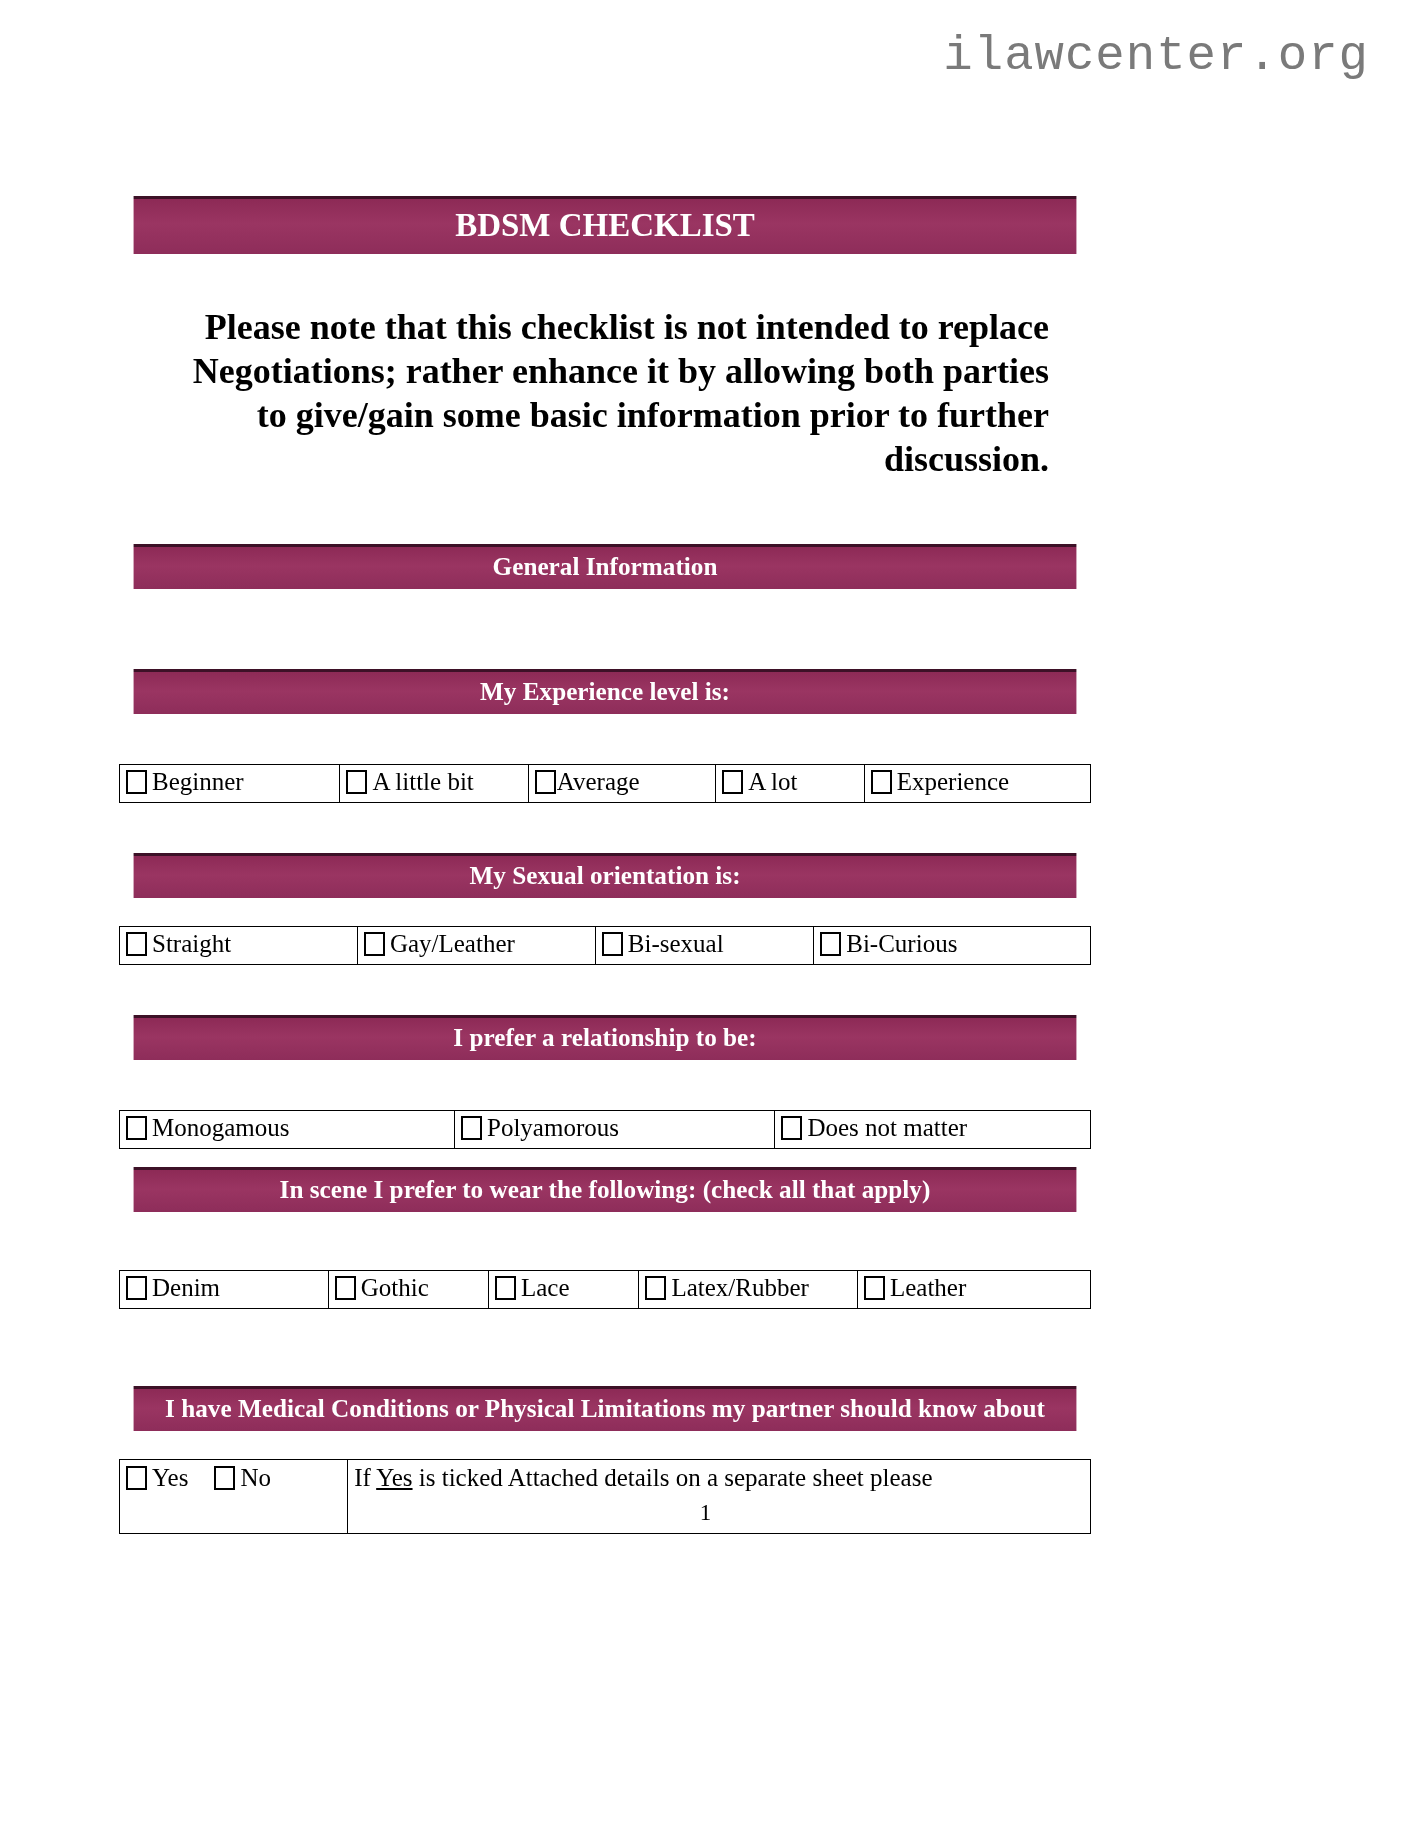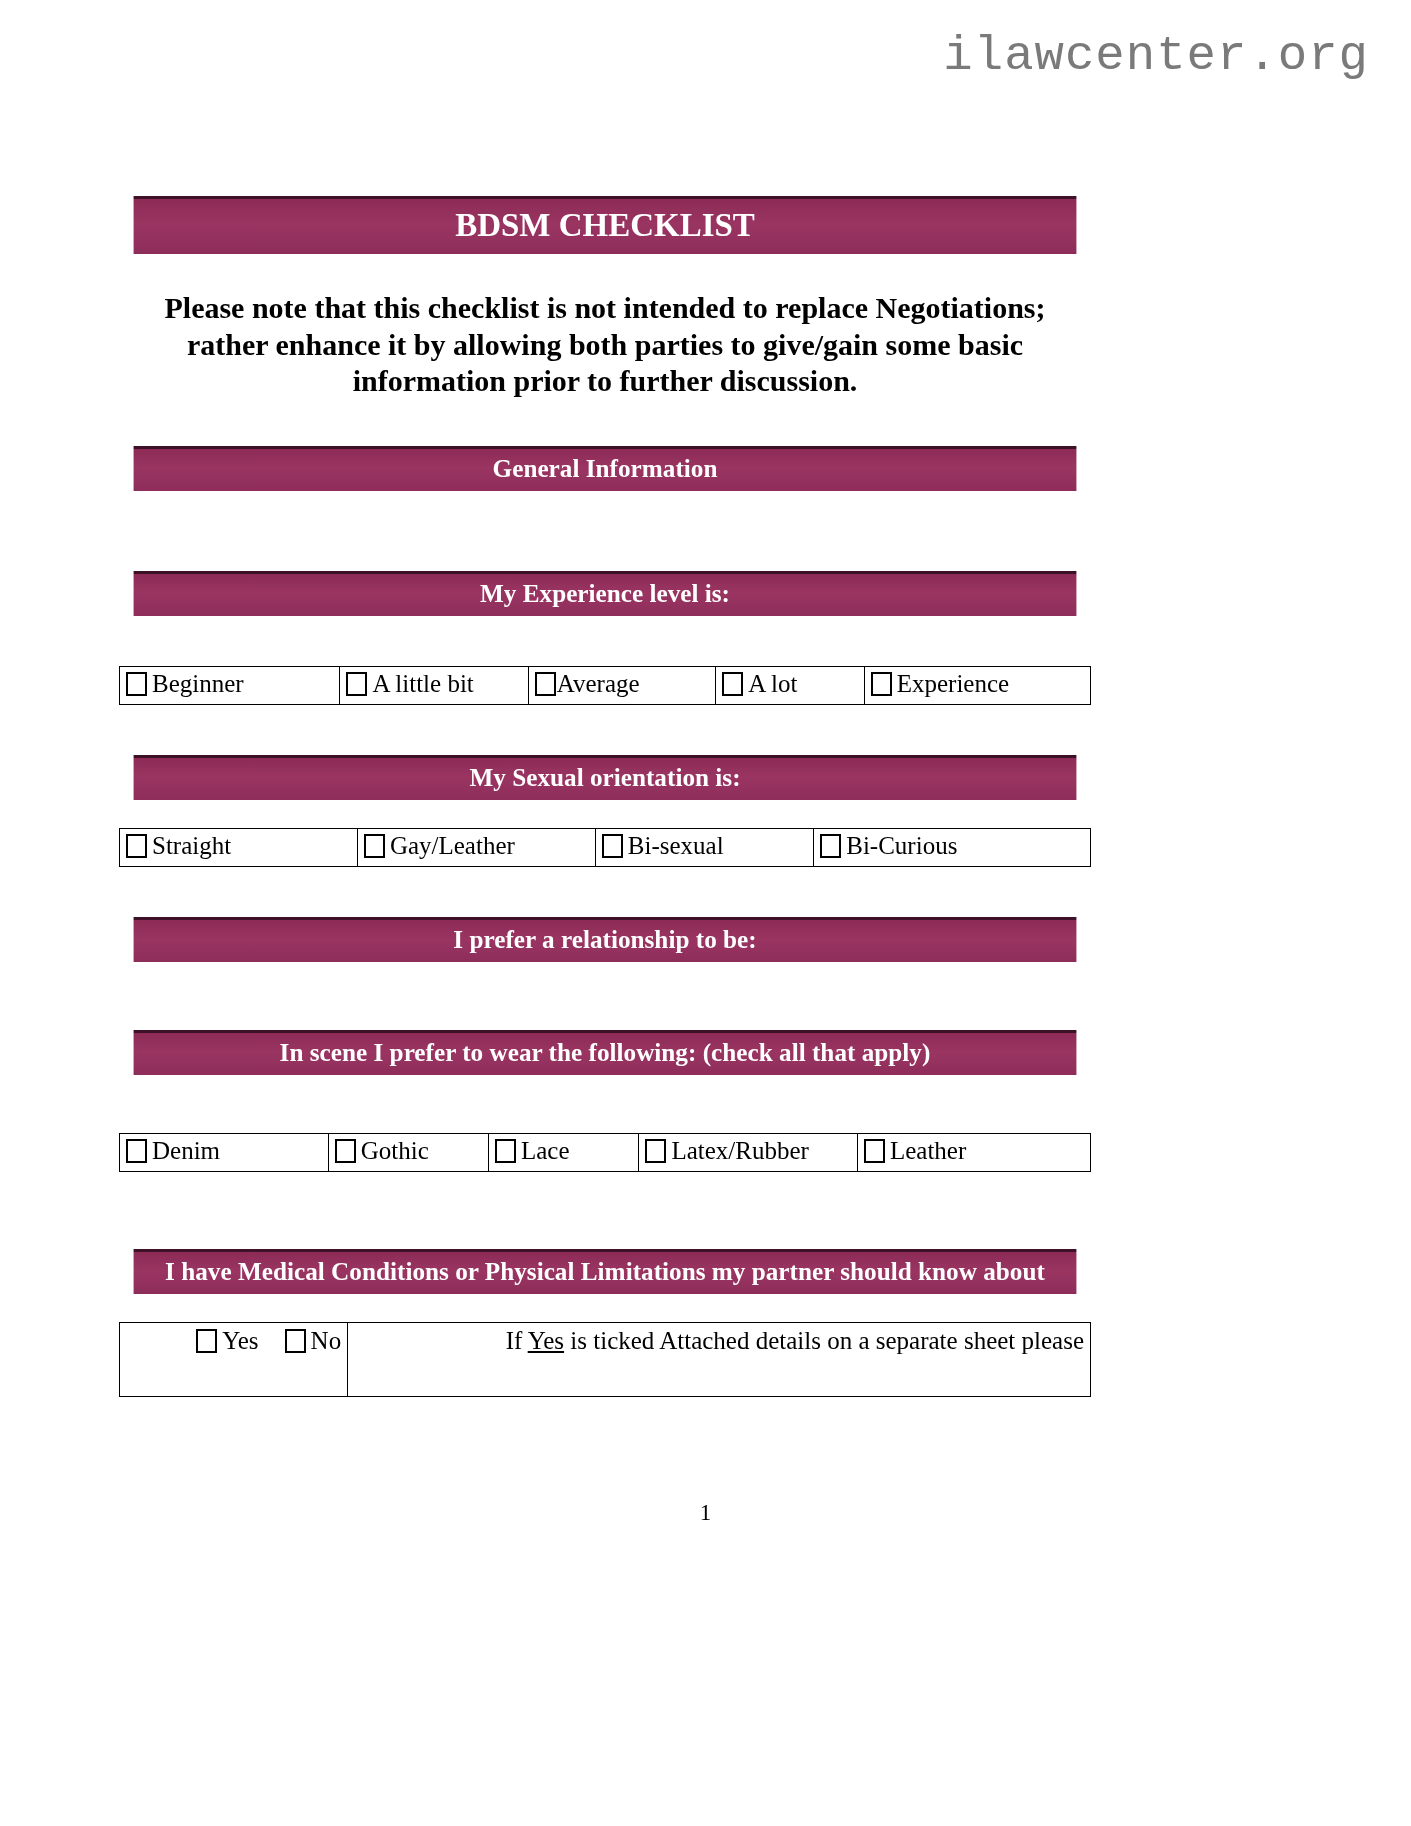--- a/index.html
+++ b/index.html
@@ -56,45 +56,45 @@
     transform: scaleX(0.97);
     transform-origin: center;
   }
   .bar.title {
     font-size: 34px;
     padding: 9px 4px 12px 4px;
   }
 
   
   .intro {
-    text-align: center;
+    text-align: right;
     font-weight: bold;
-    font-size: 30px;
+    font-size: 36px;
     line-height: 1.22;
-    margin: 0;
+    margin: 16px;
     padding: 0 26px;
   }
 
   
   table.opts {
     width: 100%;
     border-collapse: collapse;
     table-layout: fixed;
   }
   table.opts td {
     border: 1.5px solid #000000;
     padding: 2px 6px 4px 6px;
     font-size: 25px;
     line-height: 1.05;
     height: 38px;
     vertical-align: middle;
     white-space: nowrap;
     overflow: hidden;
   }
-  table.opts td.tall { height: 74px; vertical-align: top; padding-top: 5px; text-align: right; }
+  table.opts td.tall { height: 74px; vertical-align: top; padding-top: 5px; }
 
   .cb {
     display: inline-block;
     width: 21px;
     height: 24px;
     border: 2px solid #000000;
     background: #ffffff;
     vertical-align: -4px;
     margin-right: 5px;
   }
@@ -179,20 +179,35 @@
           <span class="cb"></span><span class="lbl">Bi-Curious</span>
         </td>
       </tr>
     </tbody>
       </table>
 
     <div style="height:50px"></div>
 
     <div class="bar">I prefer a relationship to be:</div>
     <div style="height:50px"></div>
+    <table class="opts">
+      <tbody>
+          <tr>
+        <td style="width:34.5%">
+          <span class="cb"></span><span class="lbl">Monogamous</span>
+        </td>
+        <td style="width:33%">
+          <span class="cb"></span><span class="lbl">Polyamorous</span>
+        </td>
+        <td style="width:32.5%">
+          <span class="cb"></span><span class="lbl">Does not matter</span>
+        </td>
+      </tr>
+    </tbody>
+      </table>
 
     <div style="height:18px"></div>
 
     <div class="bar">In scene I prefer to wear the following: (check all that apply)</div>
     <div style="height:58px"></div>
     <table class="opts">
       <tbody>
           <tr>
         <td style="width:21.5%">
           <span class="cb"></span><span class="lbl">Denim</span>

